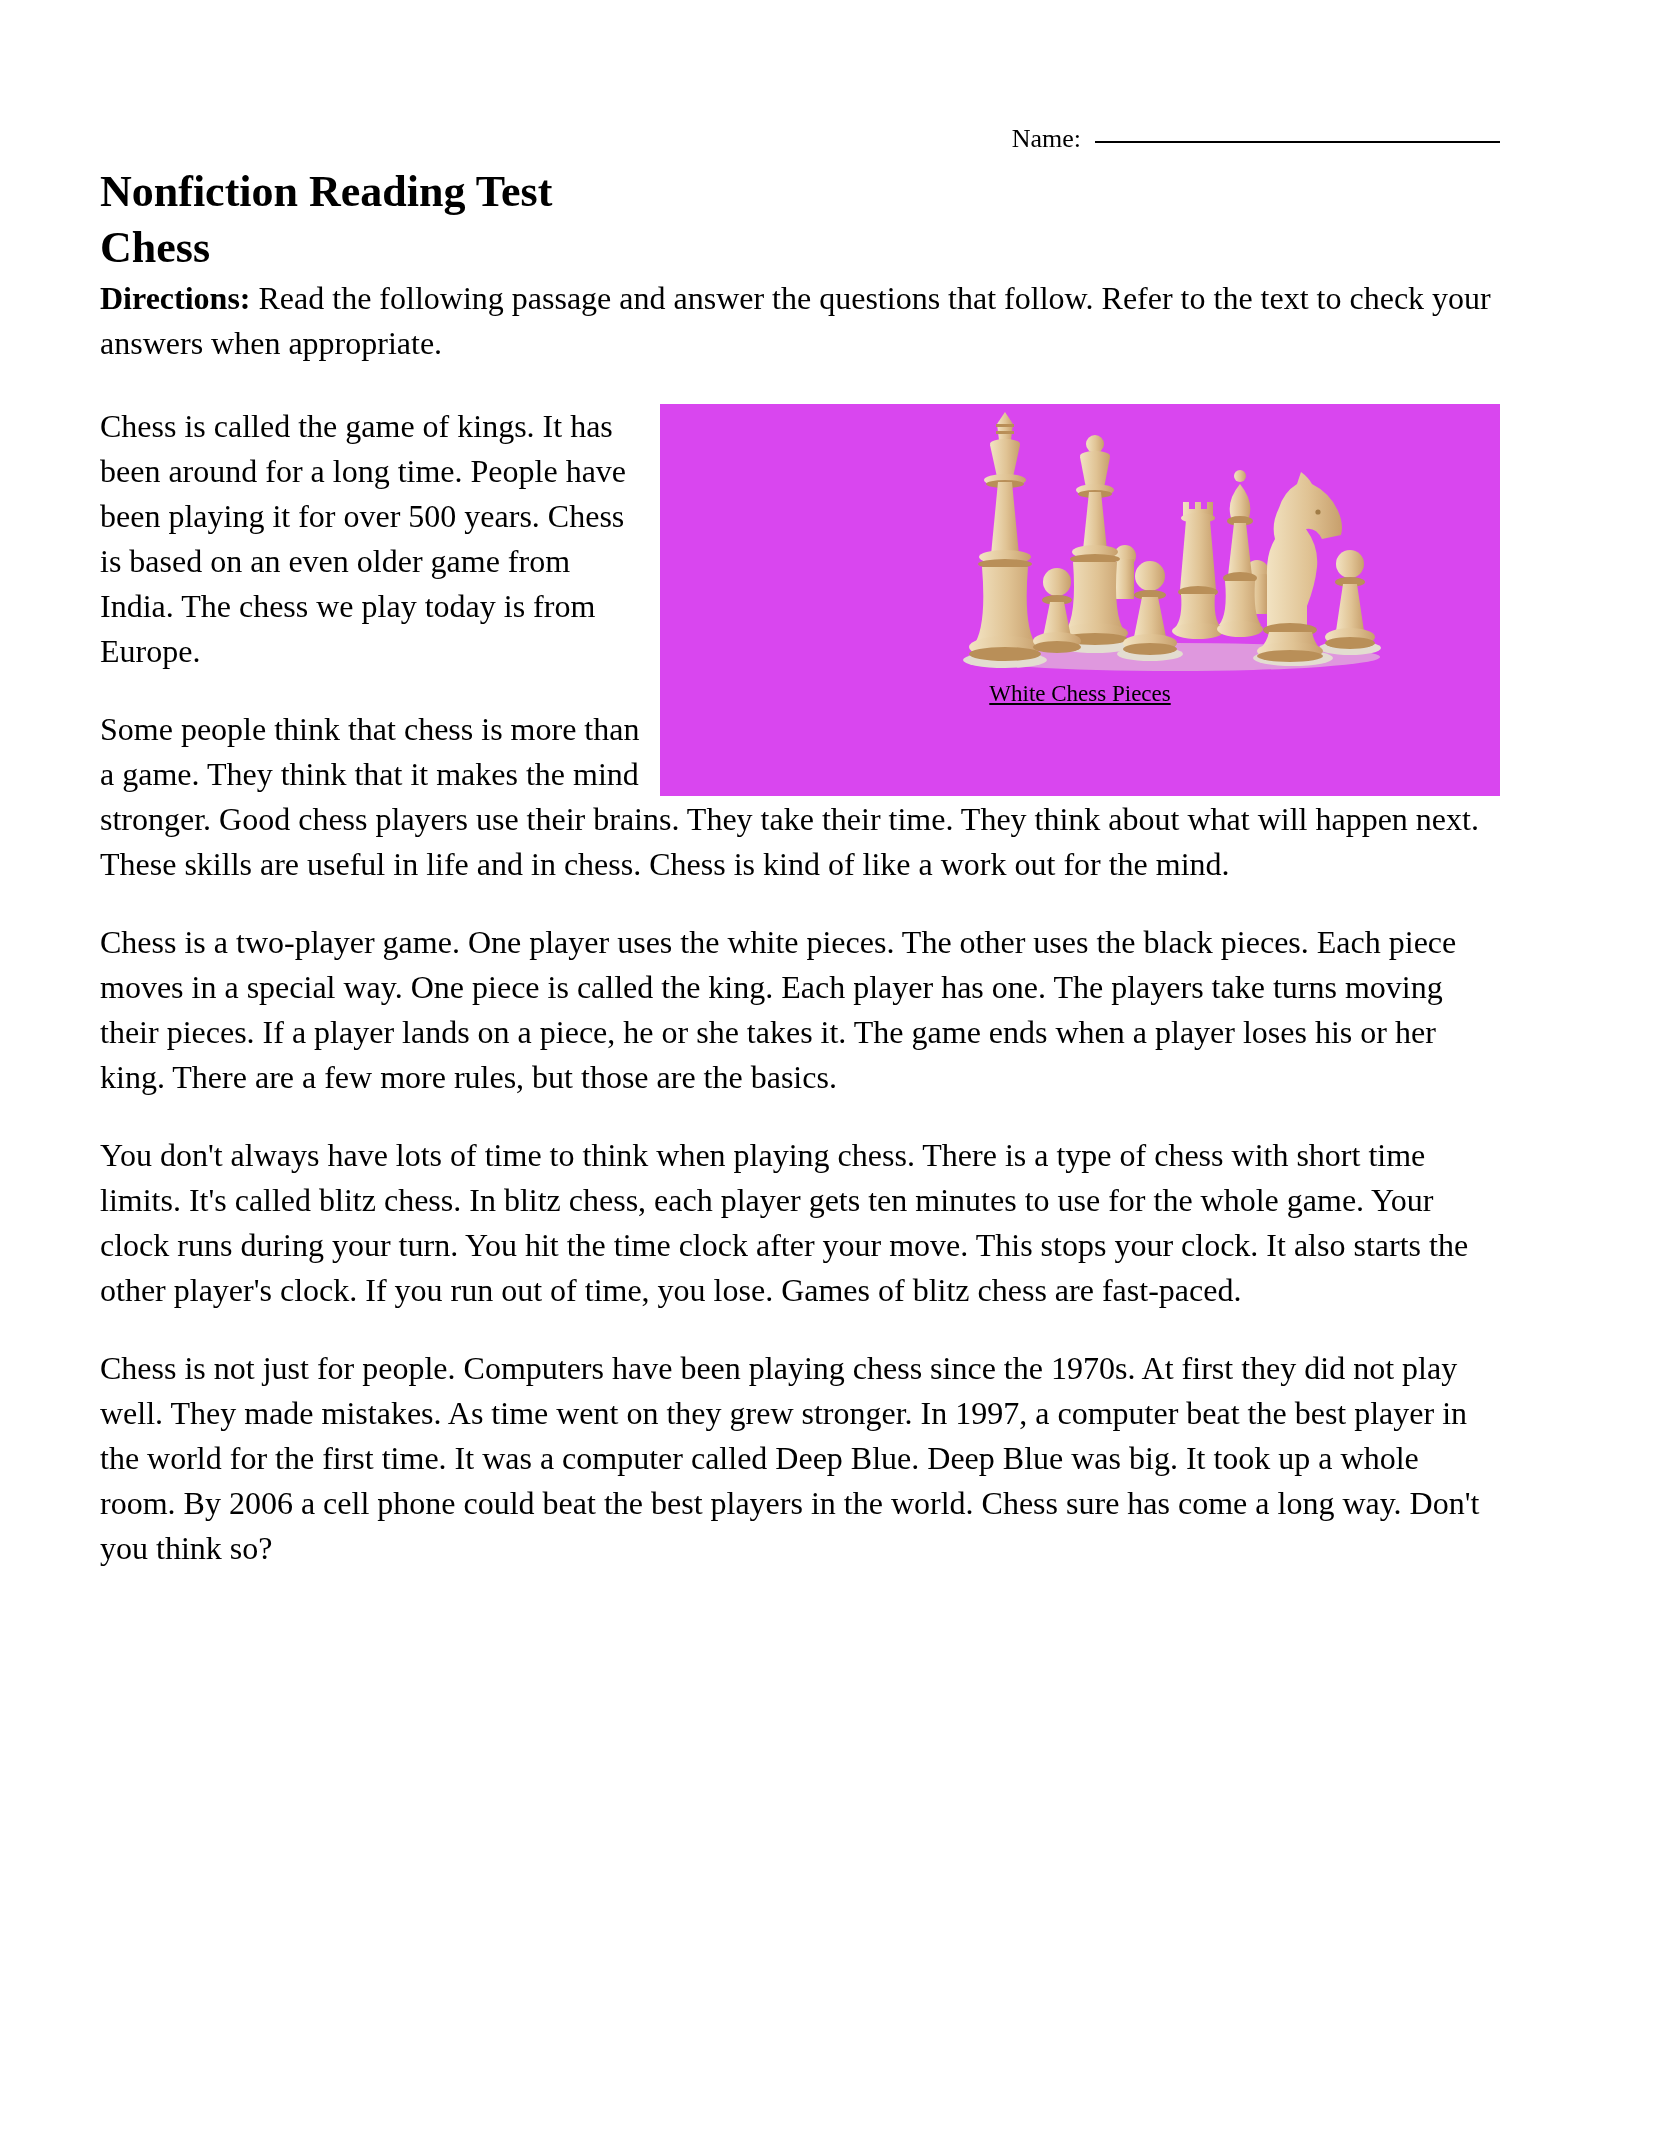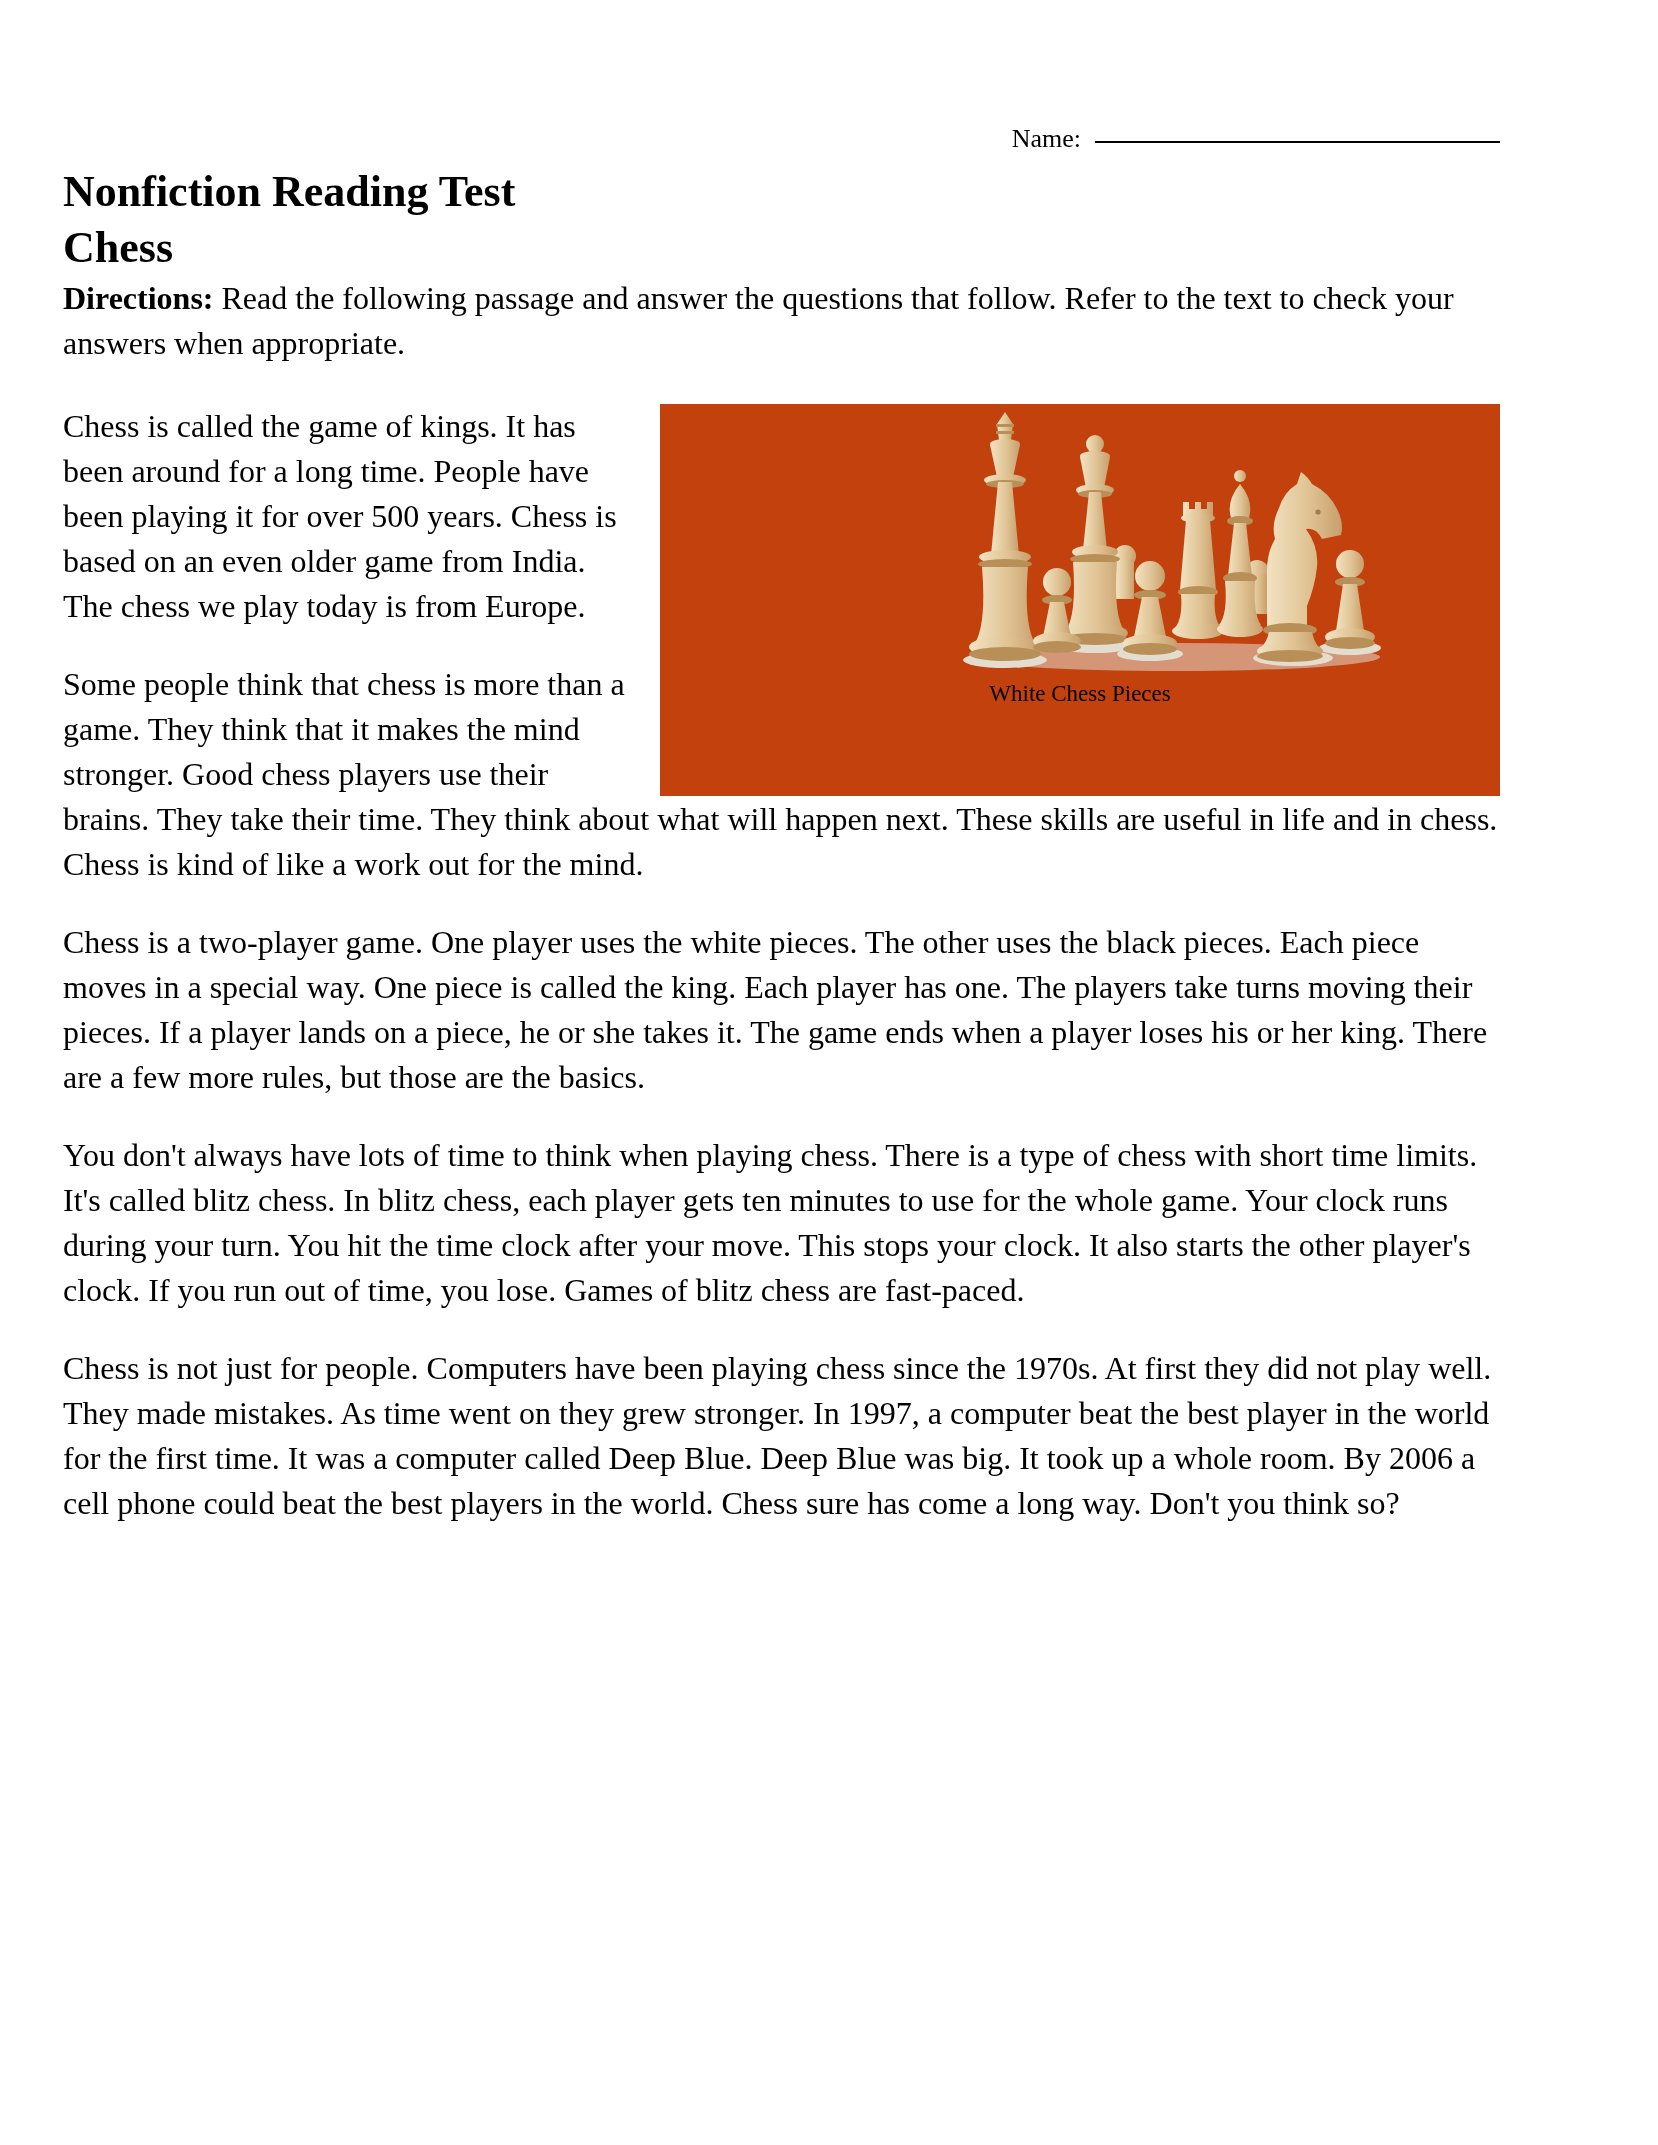--- a/index.html
+++ b/index.html
@@ -3,21 +3,21 @@
 <meta charset="utf-8">
 <style>
   * { margin:0; padding:0; box-sizing:border-box; }
   html,body { background:#ffffff; }
   body {
     width:1658px; height:2145px;
     font-family:"Liberation Serif", serif;
     color:#000000;
     overflow:hidden;
   }
-  .page { padding:122px 158px 0 63px; }
+  .page { padding:122px 158px 0 100px; }
 
   
   .name-row {
     display:flex; justify-content:flex-end; align-items:baseline;
     font-size:26px; line-height:34px;
   }
   .name-line {
     display:inline-block; width:405px; height:1px;
     border-bottom:2px solid #000; margin-left:14px;
     transform:translateY(-4px);
@@ -37,21 +37,22 @@
 
   
   .passage { margin-top:38px; font-size:32px; line-height:45px; }
   .passage p { margin-bottom:33px; }
 
   
   figure.photo-float {
     float:right;
     width:840px; height:392px;
     margin:0 0 0 20px;
-    background:#c2410c;
+    background:#d946ef;
+    text-decoration:underline;
   }
   .photo-inner { width:445px; margin:0 110px 0 auto; }
   .photo-inner svg { display:block; width:445px; height:272px; }
   figcaption {
     text-align:center; font-size:23px; line-height:28px; margin-top:4px;
   }
 </style>
 </head>
 <body>
 

